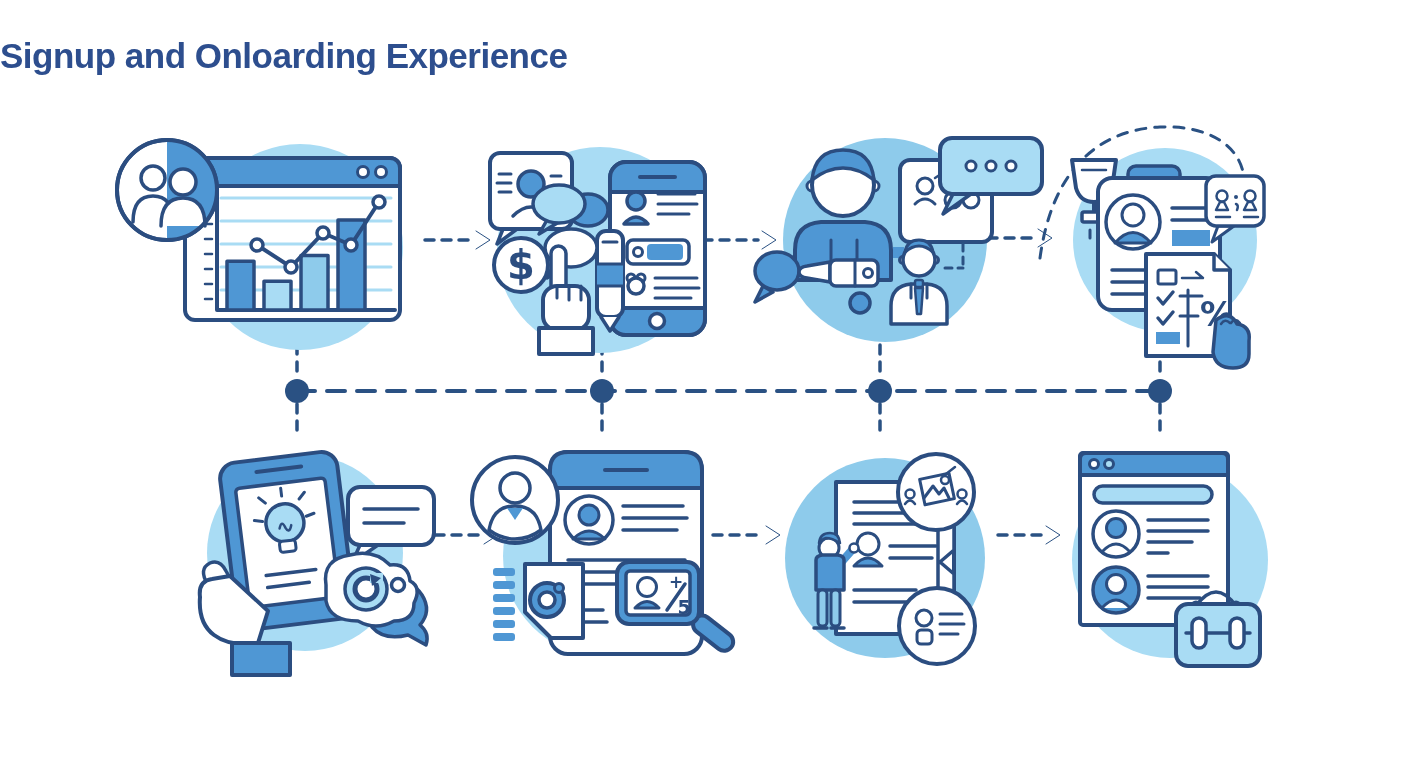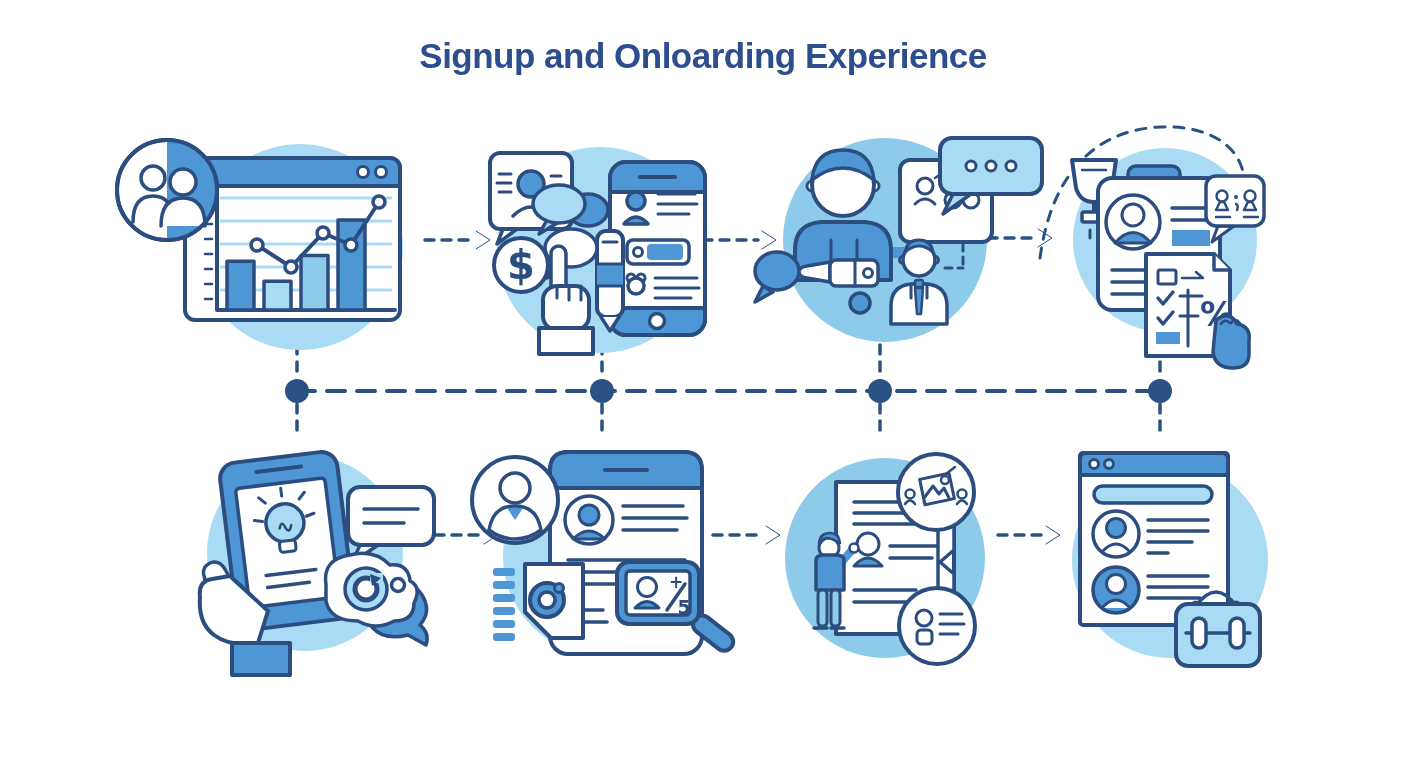--- a/index.html
+++ b/index.html
@@ -2,21 +2,21 @@
 <html style="--title: #2d4e8e; --outline: #2b4d80; --blue: #4f97d4; --light: #a9dcf4; --mid: #8ecbeb; --dot: #2a5183; --background: #ffffff;"><head>
 <meta charset="utf-8">
 <style>
   :root{
     --title:#2d4e8e; --outline:#2b4d80; --blue:#4f97d4; --light:#a9dcf4;
     --mid:#8ecbeb; --dot:#2a5183; --background:#ffffff;
   }
   *{box-sizing:border-box}
   body{margin:0;background:var(--background);font-family:"Liberation Sans",sans-serif}
   .canvas{position:relative;width:1408px;height:768px;margin:0 auto;background:var(--background);overflow:hidden}
-  .title{position:absolute;top:36px;left:0;right:2px;margin:0;text-align:center;
+  .title{position:absolute;top:36px;left:0;right:2px;margin:0;
          font:700 35px "Liberation Sans",sans-serif;color:var(--title);letter-spacing:-.5px}
   figure.step{position:absolute;margin:0}
   svg{display:block;overflow:visible}
   
   .o{stroke:var(--outline);stroke-width:4;stroke-linecap:round;stroke-linejoin:round;fill:none}.w25{stroke-width:2.5}.w3{stroke-width:3}.w35{stroke-width:3.5}.w5{stroke-width:5}
   .fw{fill:#ffffff}.fb{fill:var(--blue)}.fl{fill:var(--light)}.fm{fill:var(--mid)}.fn{fill:var(--outline)}
   .grid{stroke:var(--light);stroke-width:3;stroke-linecap:round}
   .tick{stroke:var(--outline);stroke-width:2.5;stroke-linecap:round}
   .dash{stroke:var(--dot);fill:none;stroke-linecap:round;stroke-linejoin:round}
   text.g{fill:var(--outline);font-family:"DejaVu Sans",sans-serif;font-weight:bold}

